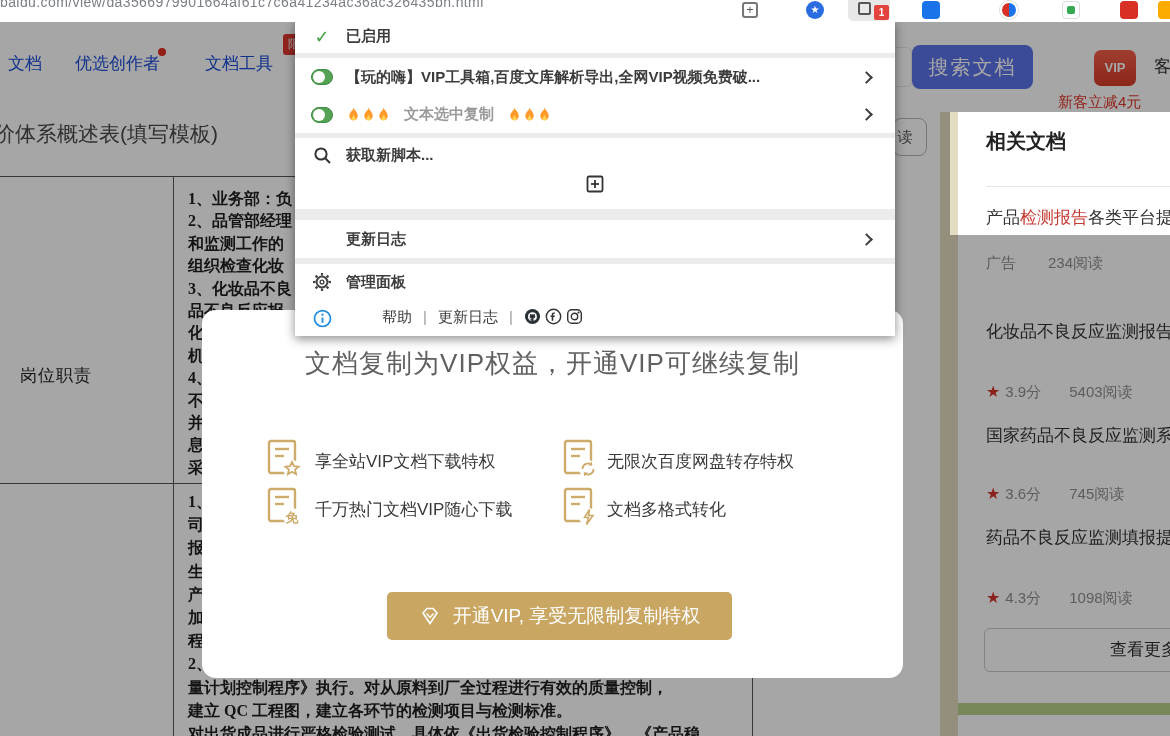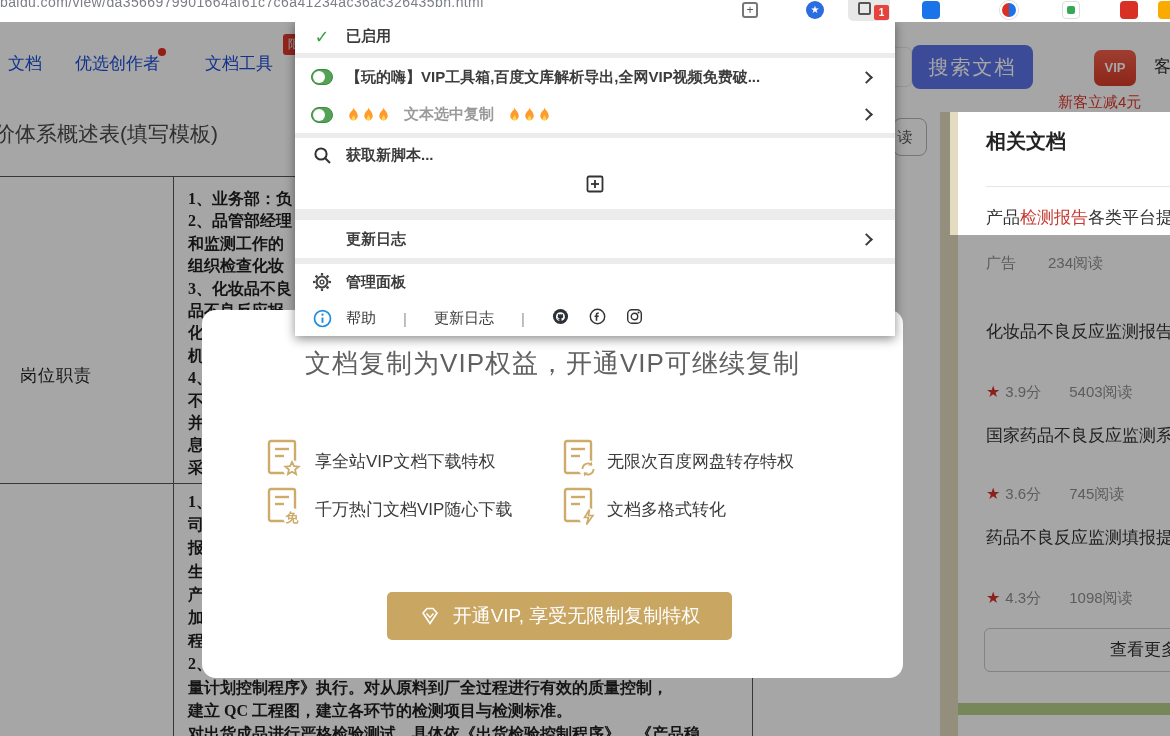--- a/index.html
+++ b/index.html
@@ -72,21 +72,21 @@
   .msep { height:5px; background:#ececec; }
   .micon { width:22px; display:flex; justify-content:center; align-items:center; flex:0 0 22px; }
   .chev { width:9px; height:9px; border-top:2px solid #3c3c3c; border-right:2px solid #3c3c3c;
           transform:rotate(45deg); margin-left:auto; margin-right:8px; }
   .check { color:#3fa23f; font-size:18px; font-weight:bold; }
   .tog { width:27px; height:16px; border-radius:9px; background:#54a254; border:1px solid #3d8b40; position:relative; }
   .tog::after { content:""; position:absolute; left:1px; top:1px; width:12px; height:12px; border-radius:50%; background:#fff; }
   .graytxt { color:#9a9a9a; }
   .mlabel { white-space:nowrap; overflow:hidden;font-weight:bold; }
   .pipe { color:#9a9a9a; margin:0 7px; }
-  .sociconrow { display:flex; align-items:center; gap:20px; }
+  .sociconrow { display:flex; align-items:flex-start; gap:4px;margin-left:36px; }
 </style>
 </head>
 <body>
 
 <div id="stage">
 
   <div class="abs navtxt" style="left:8px;top:52px;">文档</div>
   <div class="abs navtxt" style="left:75px;top:52px;">优选创作者</div>
   <div class="abs" style="left:158px;top:48px;width:8px;height:8px;border-radius:50%;background:#e02e24;"></div>
   <div class="abs navtxt" style="left:205px;top:52px;">文档工具</div>

